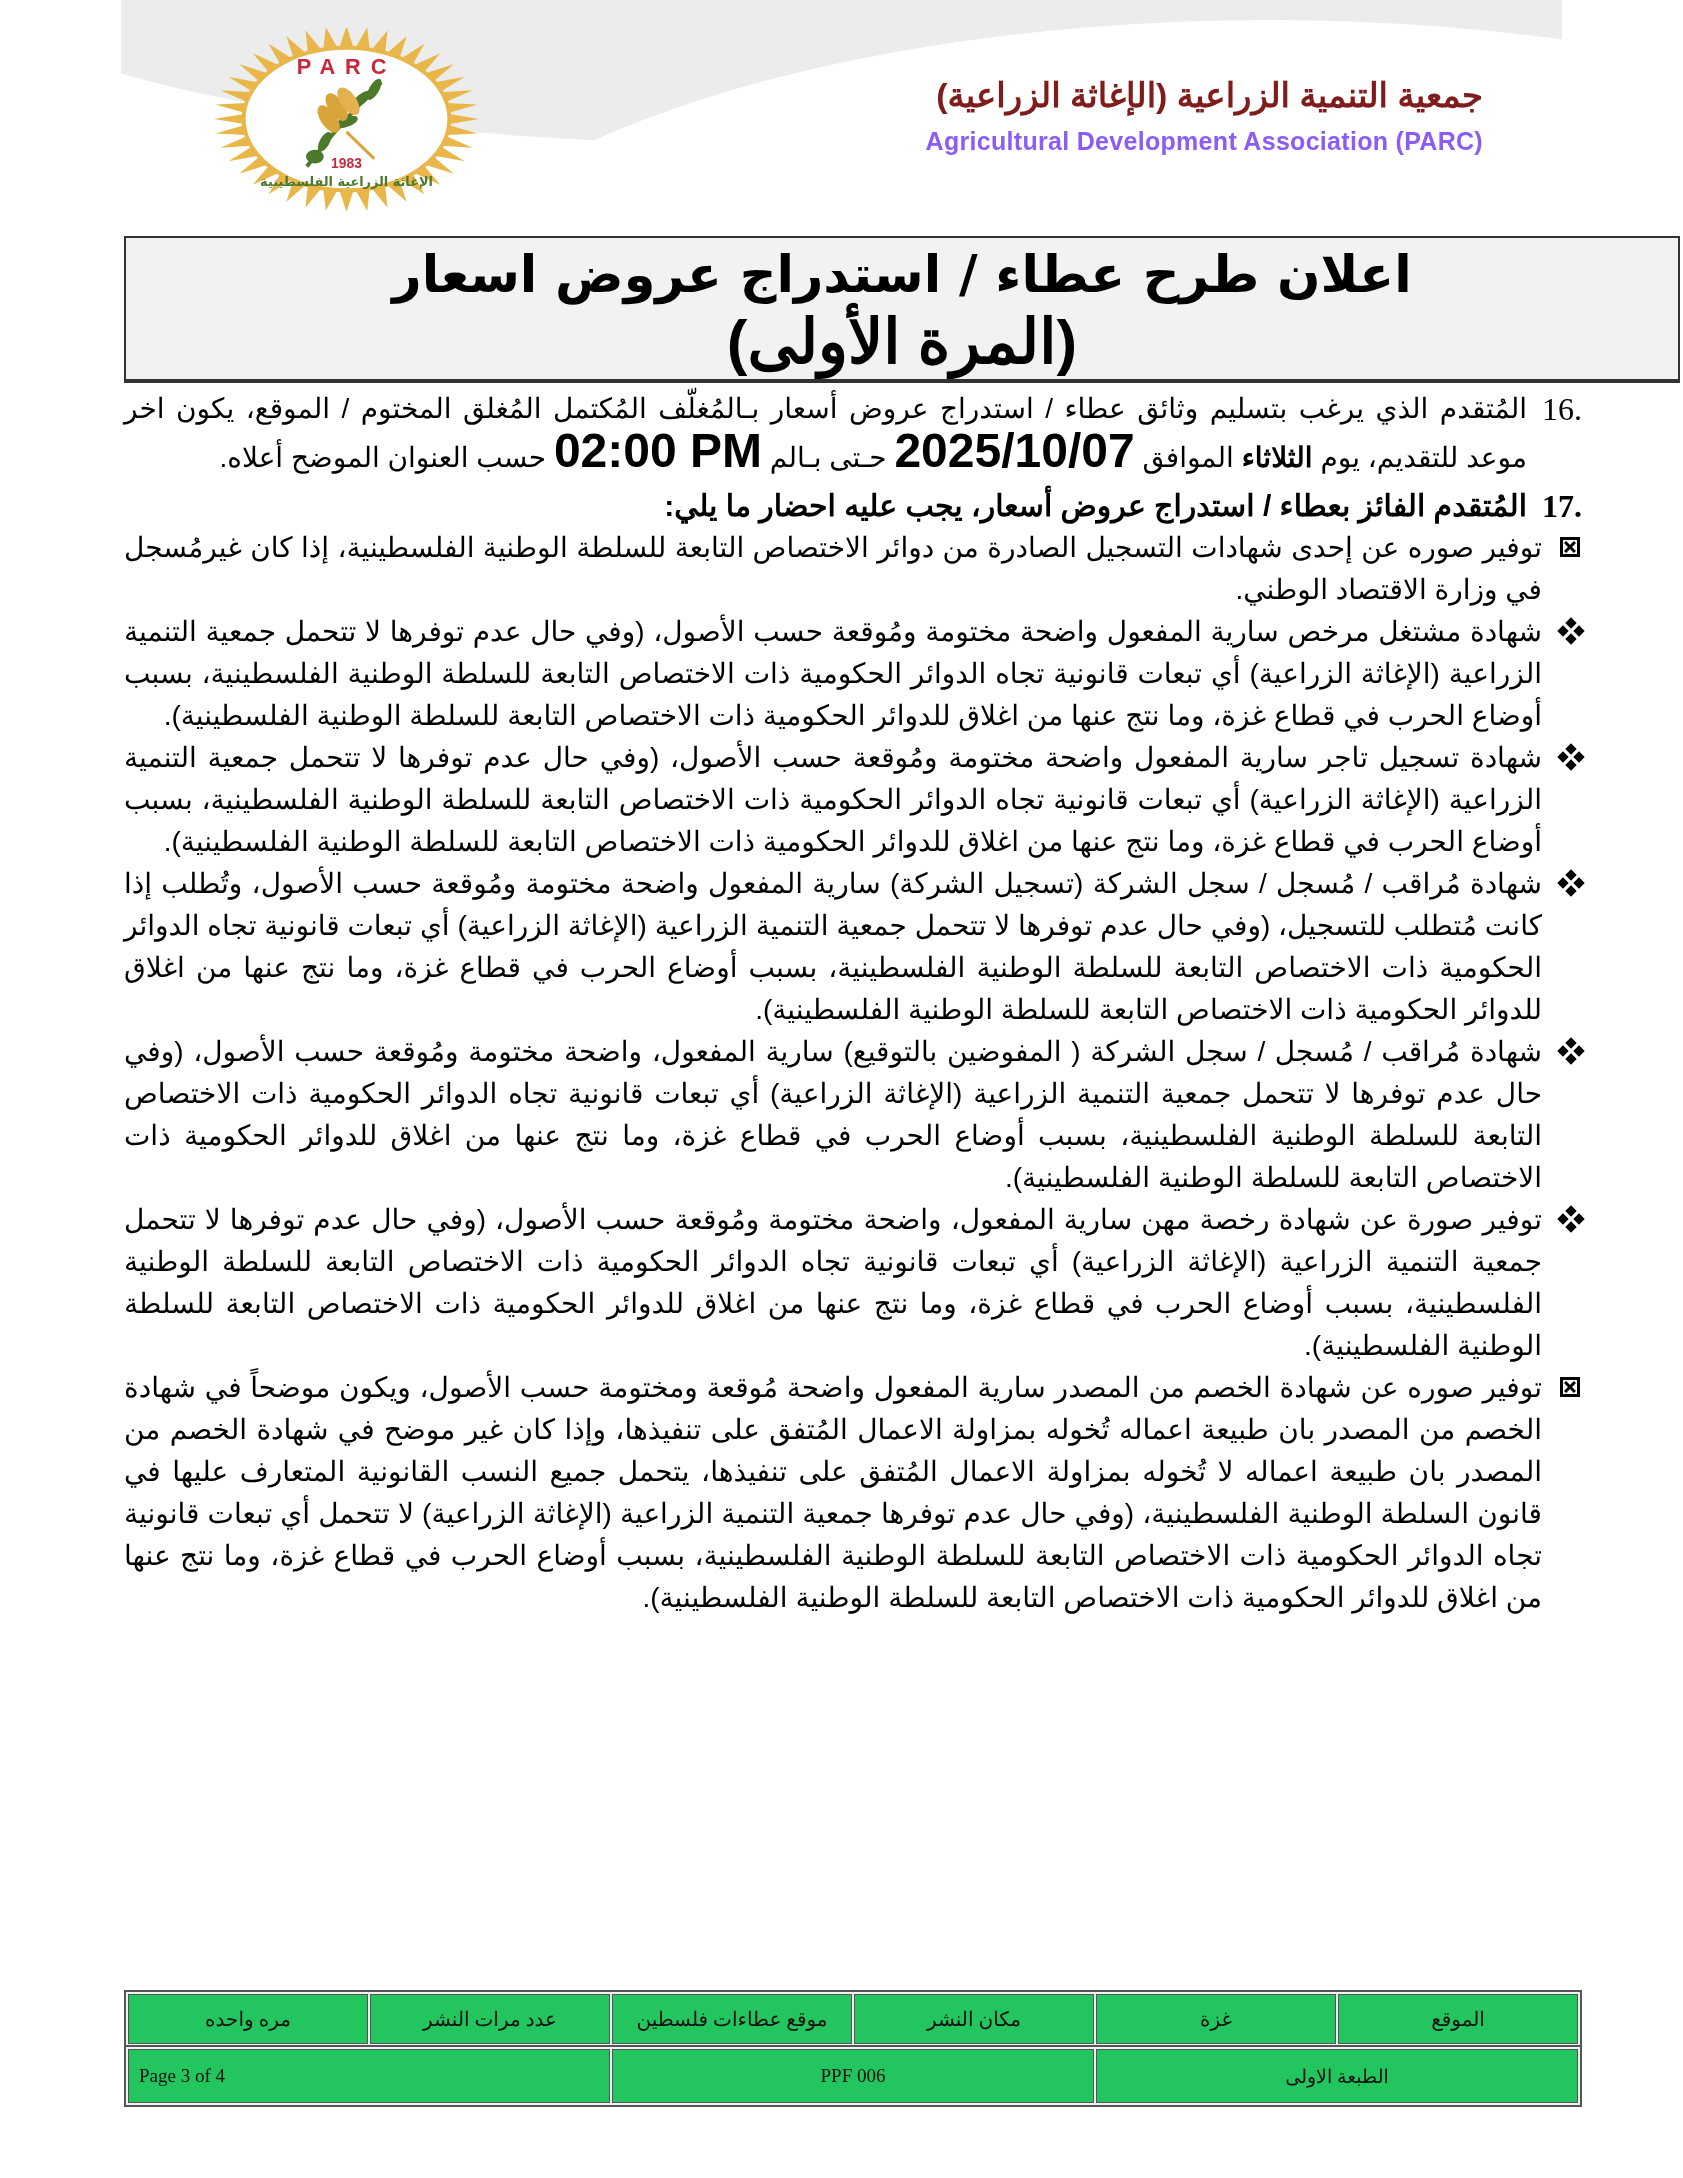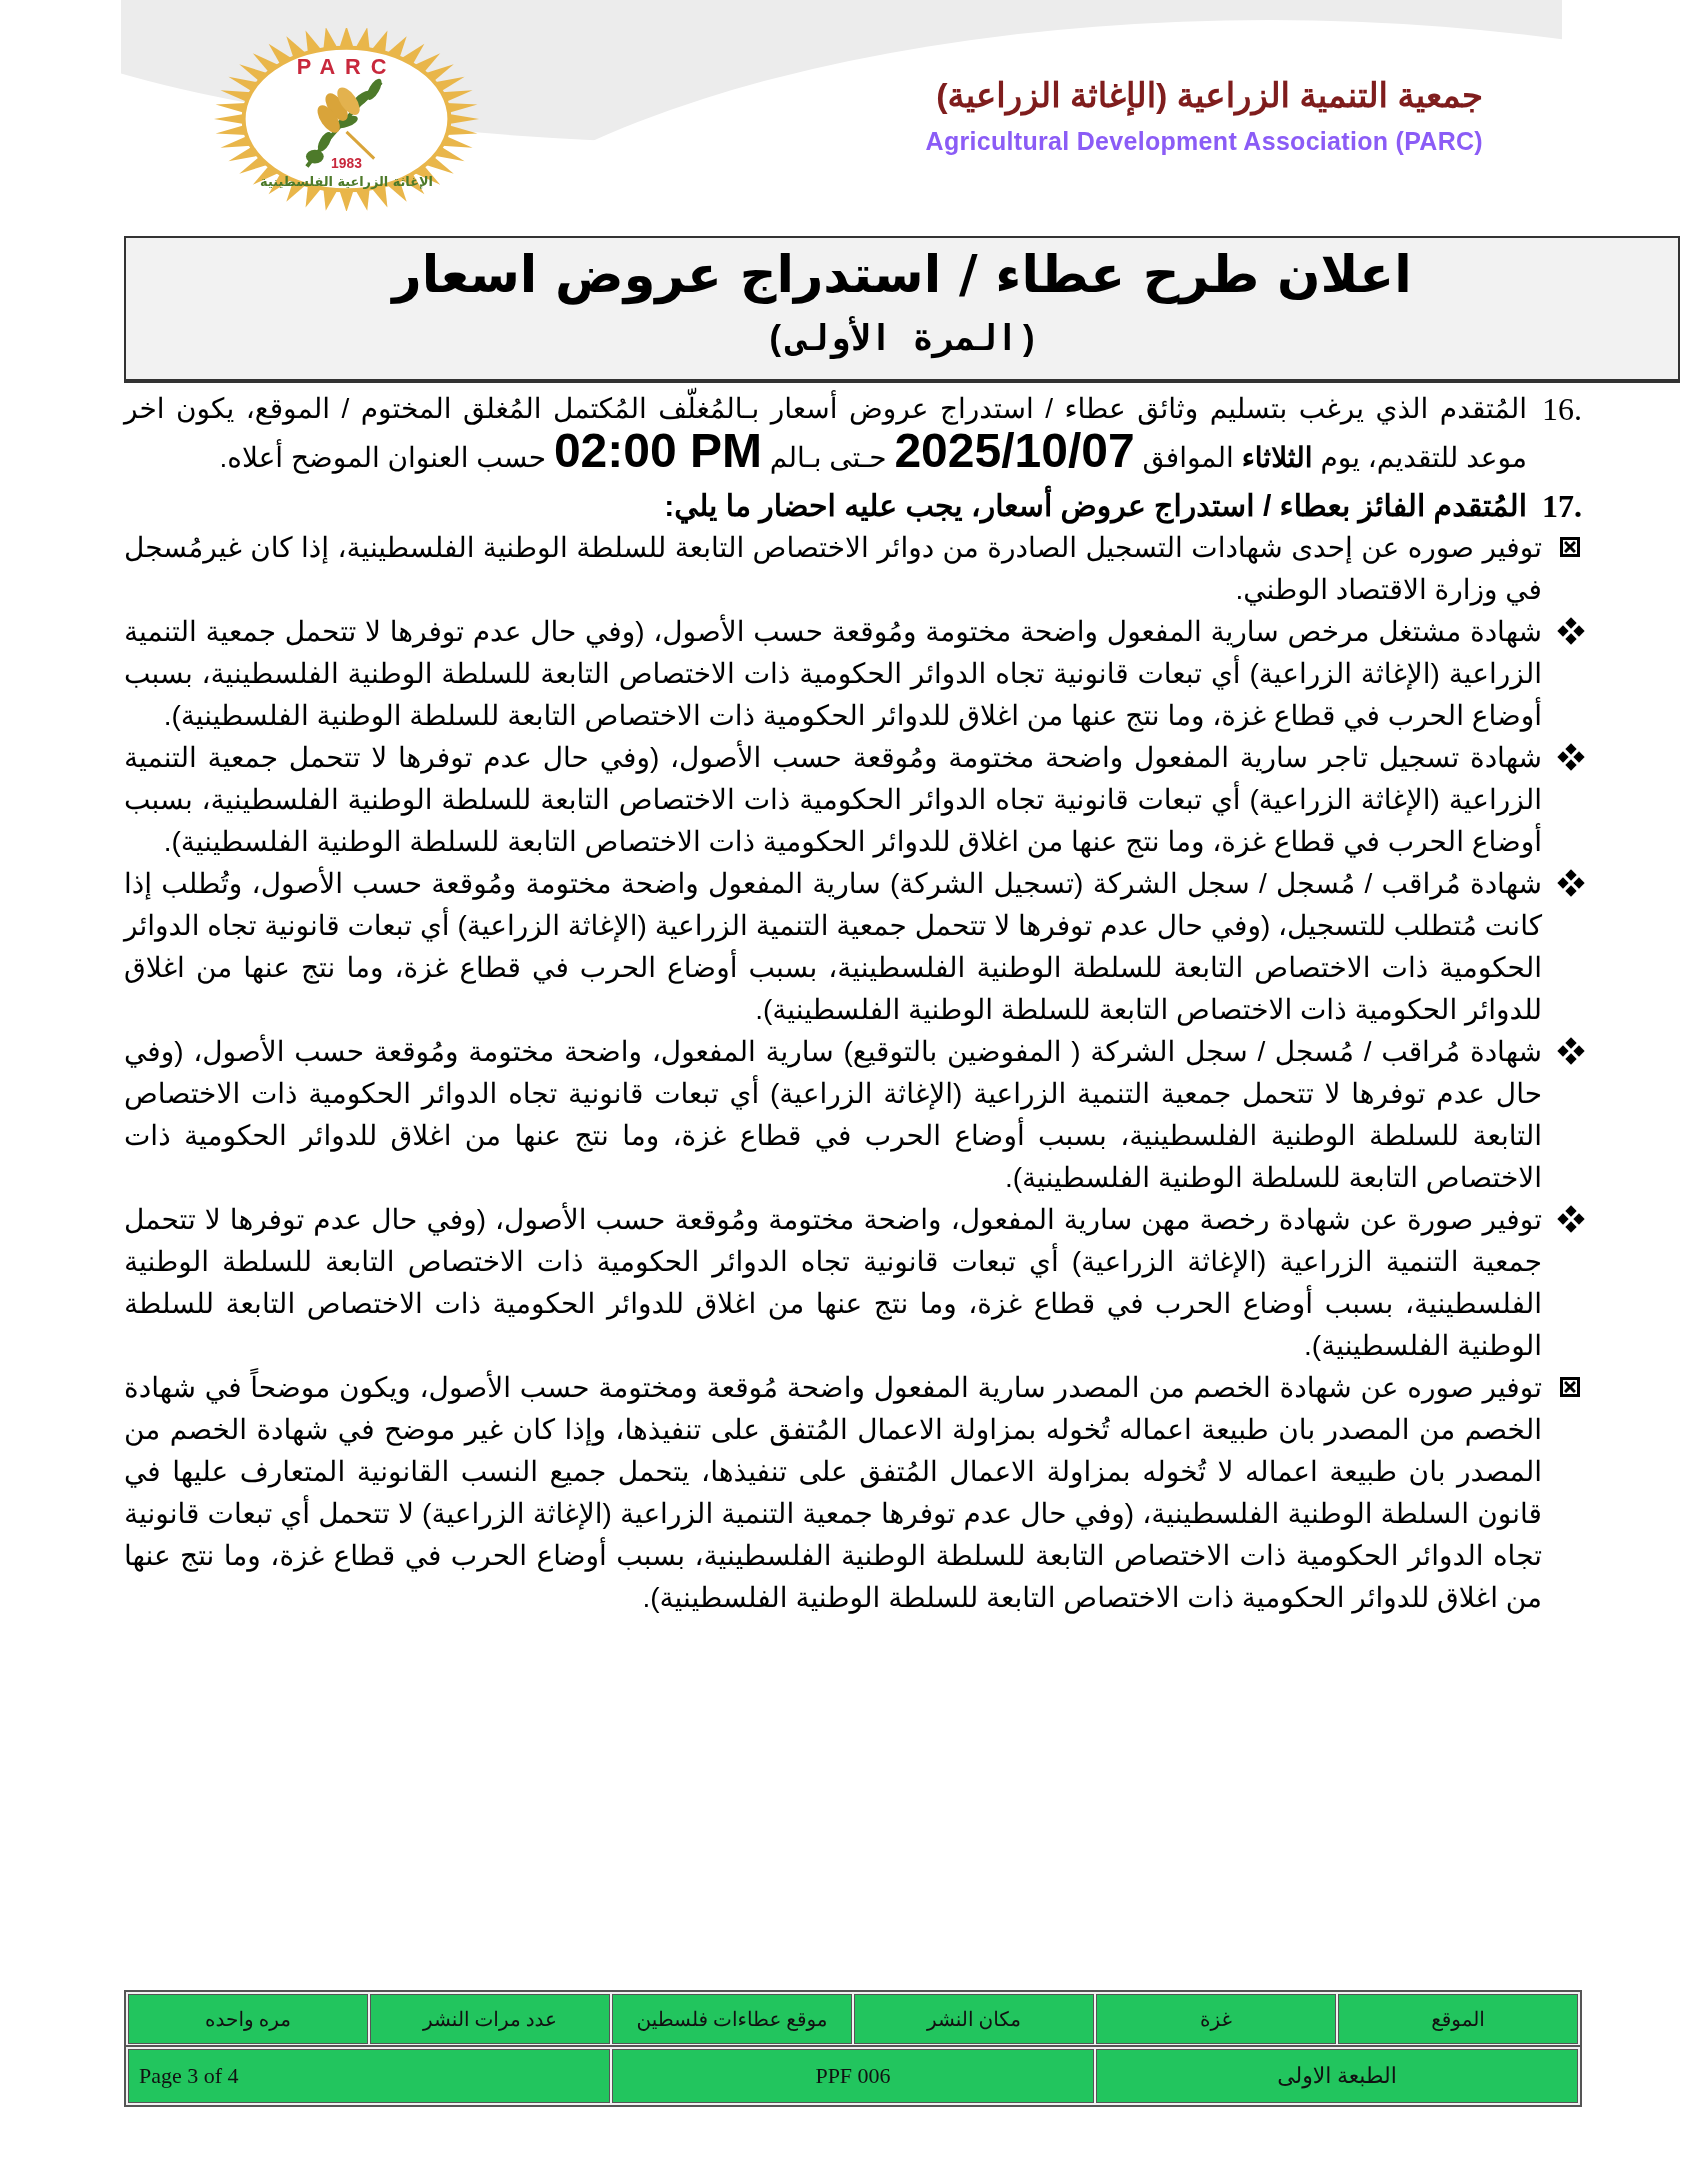--- a/index.html
+++ b/index.html
@@ -9,21 +9,21 @@
   .banner { position: absolute; left: 121px; top: 0; width: 1441px; height: 230px; overflow: hidden; background: #ffffff; }
   .banner-swoosh { position: absolute; left: -198px; top: -376px; width: 2178px; height: 515px; border-radius: 50%; background: #ececec; transform: rotate(-3deg); }
   .banner-swoosh2 { position: absolute; left: 257px; top: 20px; width: 1782px; height: 693px; border-radius: 50%; background: #ffffff; }
   .logo { position: absolute; left: 77px; top: 28px; width: 297px; height: 183px; }
   .org-ar { position: absolute; right: 79px; top: 75px; font-size: 34px; font-weight: bold; color: #7f1d1d; direction: rtl; letter-spacing: 0.5px; }
   .org-en { position: absolute; right: 79px; top: 127px; font-size: 25px; font-weight: bold; color: #8b5cf6; letter-spacing: 0.3px; }
 
   
   .title-box { position: absolute; left: 124px; top: 236px; width: 1556px; height: 147px; background: #f2f2f2; border: 2px solid #333; border-bottom: 4px solid #333; box-sizing: border-box; text-align: center; direction: rtl; }
   .title-line1 { font-size: 51px; font-weight: bold; line-height: 69px; margin-top: 2px; font-family: "DejaVu Sans", sans-serif; }
-  .title-line2 { font-size: 35px; font-weight: bold; line-height: 65px; font-family: Liberation Mono, monospace; }
+  .title-line2 { font-size: 62px; font-weight: bold; line-height: 65px; font-family: Liberation Sans, sans-serif; }
 
   
   .content { position: absolute; left: 124px; top: 388px; width: 1458px; direction: rtl; text-align: justify; font-size: 28px; line-height: 42px; font-family: "Liberation Sans", sans-serif; }
   .num-item { position: relative; padding-right: 55px; text-align: justify; text-align-last: right; }
   .num-item .num { position: absolute; right: 0; top: 0; font-family: "Liberation Serif", serif; font-size: 32px; direction: ltr; }
   .num-item.bold { font-weight: bold; font-size: 30px; margin-top: 6px; }
   .strong { font-weight: bold; font-family: Liberation Sans, sans-serif; font-size: 48px; margin-top: 22px; }
   .bullet { position: relative; padding-right: 40px; text-align: justify; text-align-last: right; margin-top: 0; }
   .bullet .mark { position: absolute; right: 0; top: 8px; width: 24px; height: 24px; display: flex; align-items: center; justify-content: center; }
   .box-x { width: 20px; height: 20px; border: 3px solid #000; box-sizing: border-box; position: relative; }
@@ -36,21 +36,21 @@
   .diamonds span:nth-child(2) { left: 1px; top: 9px; }
   .diamonds span:nth-child(3) { left: 17px; top: 9px; }
   .diamonds span:nth-child(4) { left: 9px; top: 17px; }
 
   
   .footer-table { position: absolute; left: 124px; width: 1458px; border-collapse: separate; border-spacing: 2px; border: 2px solid #555; background: #f2f2f2; direction: rtl; table-layout: fixed; }
   .footer-table td { border: 1px solid #555; background: #22c55e; text-align: center; font-size: 20px; font-family: "Liberation Serif", serif; color: #111; }
   .ft1 { top: 1990px; height: 50px; }
   .ft1 td { height: 46px; }
   .ft2 { top: 2045px; height: 55px; }
-  .ft2 td { height: 50px; font-size: 22px; }
+  .ft2 td { height: 50px; font-size: 19px; }
   .ft2 td.left { text-align: left; padding-left: 10px; direction: ltr; }
 </style>
 </head>
 <body>
 
 <div class="banner">
   <div class="banner-swoosh"></div>
   <div class="banner-swoosh2"></div>
 
   <svg class="logo" viewBox="0 0 300 185">

